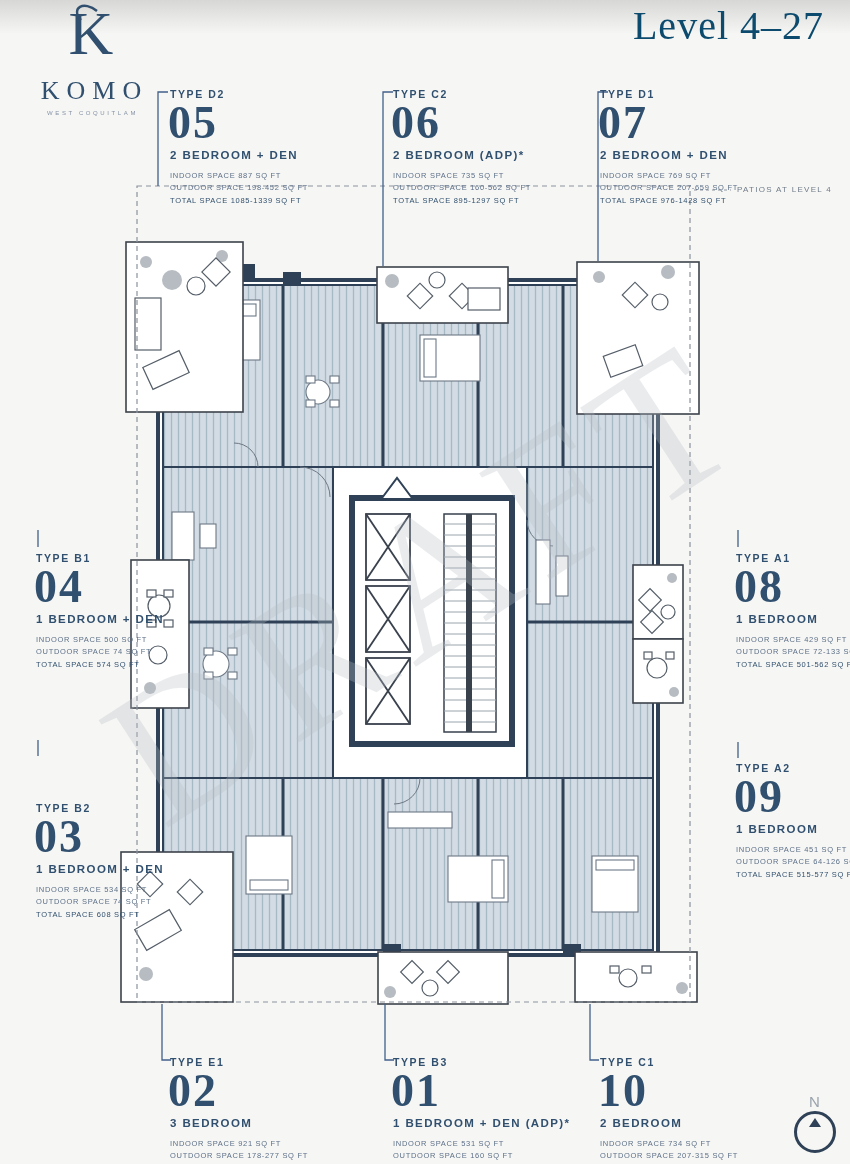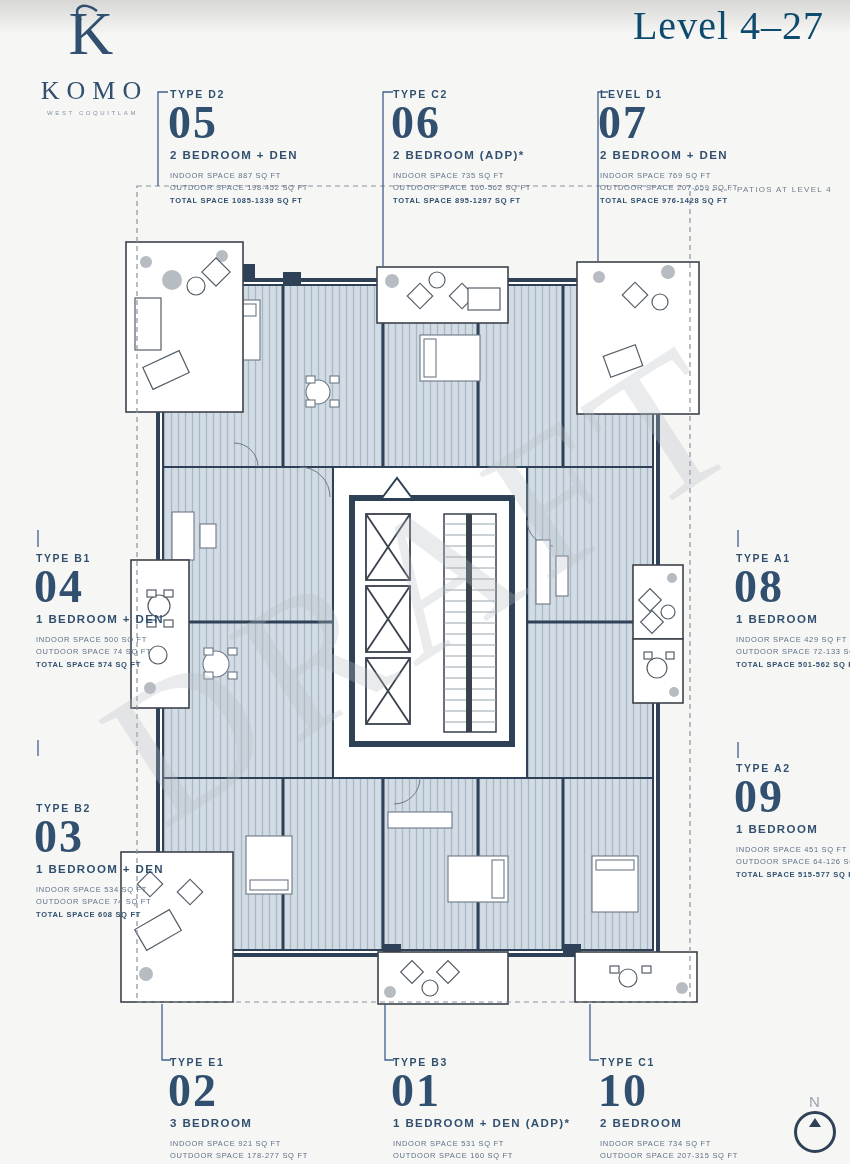--- a/index.html
+++ b/index.html
@@ -21,21 +21,21 @@
   .title { position:absolute; top:2px; right:26px;
     font-family:"Liberation Serif", serif; font-size:40px; color:#0c4a6e; letter-spacing:1px; }
 
   
   .unit { position:absolute; color:#31506f; }
   .unit .t  { font-size:10.5px; font-weight:bold; letter-spacing:1.6px; }
   .unit .n  { font-family:"Liberation Serif", serif; font-size:46px; line-height:1.0;
               font-weight:700; letter-spacing:2px; margin:0 0 3px -2px; }
   .unit .nm { font-size:11.5px; font-weight:bold; letter-spacing:1.4px; margin-bottom:9px; }
   .unit .d  { font-size:7.5px; letter-spacing:.7px; color:#5d7089; line-height:1.65; white-space:nowrap; }
-  .unit .d.total { font-weight:bold; color:#31506f; }
+  .unit .d.total { font-weight:normal; color:#31506f; }
 
   .patio-note { position:absolute; left:737px; top:185px; font-size:8px;
     letter-spacing:1.3px; color:#707c89; white-space:nowrap; }
 
   .plan-svg { position:absolute; left:0; top:0; }
 
   .watermark { position:absolute; left:45px; top:470px; width:760px; text-align:center;
     font-family:"Liberation Serif", serif; font-size:195px; letter-spacing:14px;
     color:#b7bec5; opacity:.30; transform:rotate(-33deg); transform-origin:50% 50%;
     pointer-events:none; user-select:none; }
@@ -275,21 +275,21 @@
 <div class="unit" style="left:393px; top:88px;">
   <div class="t">TYPE C2</div>
   <div class="n">06</div>
   <div class="nm">2 BEDROOM (ADP)*</div>
   <div class="d">INDOOR SPACE 735 SQ FT</div>
   <div class="d">OUTDOOR SPACE 160-562 SQ FT</div>
   <div class="d total">TOTAL SPACE 895-1297 SQ FT</div>
 </div>
 
 <div class="unit" style="left:600px; top:88px;">
-  <div class="t">LEVEL D1</div>
+  <div class="t">TYPE D1</div>
   <div class="n">07</div>
   <div class="nm">2 BEDROOM + DEN</div>
   <div class="d">INDOOR SPACE 769 SQ FT</div>
   <div class="d">OUTDOOR SPACE 207-659 SQ FT</div>
   <div class="d total">TOTAL SPACE 976-1428 SQ FT</div>
 </div>
 
 <div class="unit" style="left:36px; top:552px;">
   <div class="t">TYPE B1</div>
   <div class="n">04</div>

